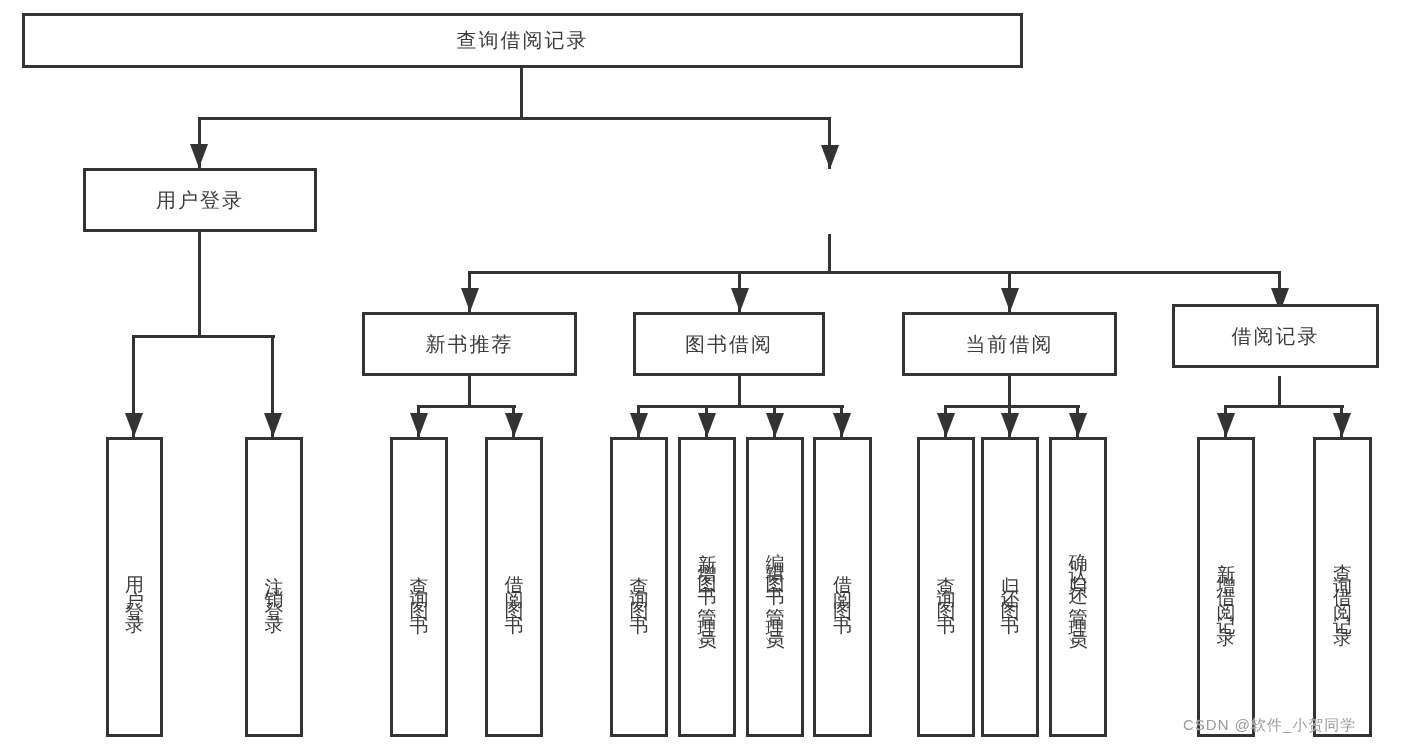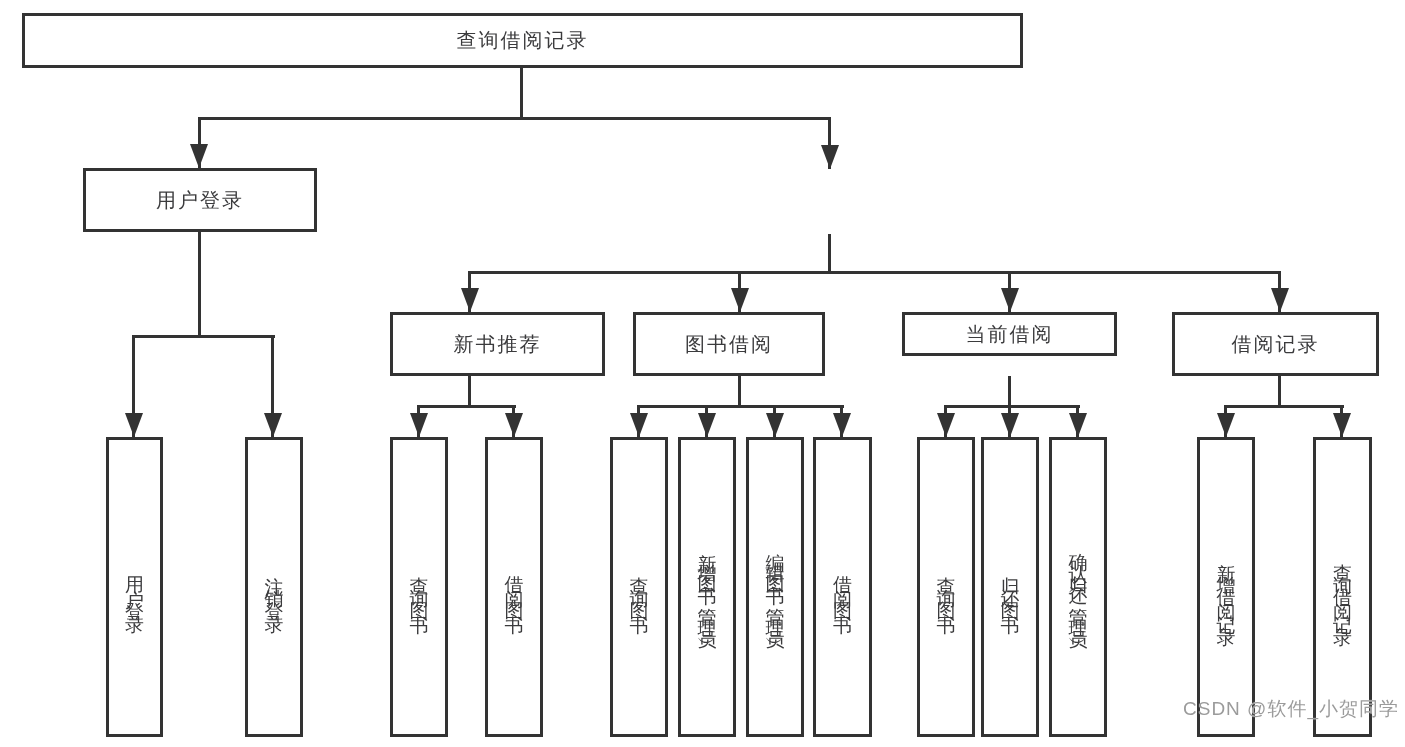--- a/index.html
+++ b/index.html
@@ -42,22 +42,22 @@
     position: absolute;
     width: 0;
     height: 0;
     border-left: 9px solid transparent;
     border-right: 9px solid transparent;
     border-top: 24px solid #333333;
   }
   .watermark {
     position: absolute;
     left: 1183px;
-    top: 696px;
-    font-size: 19px;
+    top: 716px;
+    font-size: 15px;
     color: #9b9b9b;
     letter-spacing: 1px;
     white-space: nowrap;
     z-index: 5;
     text-shadow: 0 0 1px #ffffff;
   }
 </style>
 </head>
 <body>
 
@@ -87,24 +87,24 @@
 
   <div class="vline" style="left:468px; top:271px; width:3px; height:41px;"></div>
   <div class="arrow" style="left:461px; top:288px;"></div>
   <div class="vline" style="left:738px; top:271px; width:3px; height:41px;"></div>
   <div class="arrow" style="left:731px; top:288px;"></div>
   <div class="vline" style="left:1008px; top:271px; width:3px; height:41px;"></div>
   <div class="arrow" style="left:1001px; top:288px;"></div>
   <div class="vline" style="left:1278px; top:271px; width:3px; height:41px;"></div>
   <div class="arrow" style="left:1271px; top:288px;"></div>
 
-  <div class="node hnode" style="left:362px; top:312px; width:215px; height:64px;margin-left:28px;">新书推荐</div>
+  <div class="node hnode" style="left:362px; top:312px; width:215px; height:64px;">新书推荐</div>
   <div class="node hnode" style="left:633px; top:312px; width:192px; height:64px;">图书借阅</div>
-  <div class="node hnode" style="left:902px; top:312px; width:215px; height:44px;">当前借阅</div>
-  <div class="node hnode" style="left:1172px; top:312px; width:207px; height:64px;">借阅记录</div>
+  <div class="node hnode" style="left:902px; top:312px; width:215px; height:64px;">当前借阅</div>
+  <div class="node hnode" style="left:1172px; top:304px; width:207px; height:64px;">借阅记录</div>
 
   <div class="vline" style="left:468px; top:376px; width:3px; height:32px;"></div>
   <div class="hline" style="left:417px; top:405px; width:99px; height:3px;"></div>
   <div class="vline" style="left:417px; top:405px; width:3px; height:32px;"></div>
   <div class="arrow" style="left:410px; top:413px;"></div>
   <div class="vline" style="left:512px; top:405px; width:3px; height:32px;"></div>
   <div class="arrow" style="left:505px; top:413px;"></div>
 
   <div class="vline" style="left:738px; top:376px; width:3px; height:32px;"></div>
   <div class="hline" style="left:637px; top:405px; width:207px; height:3px;"></div>

